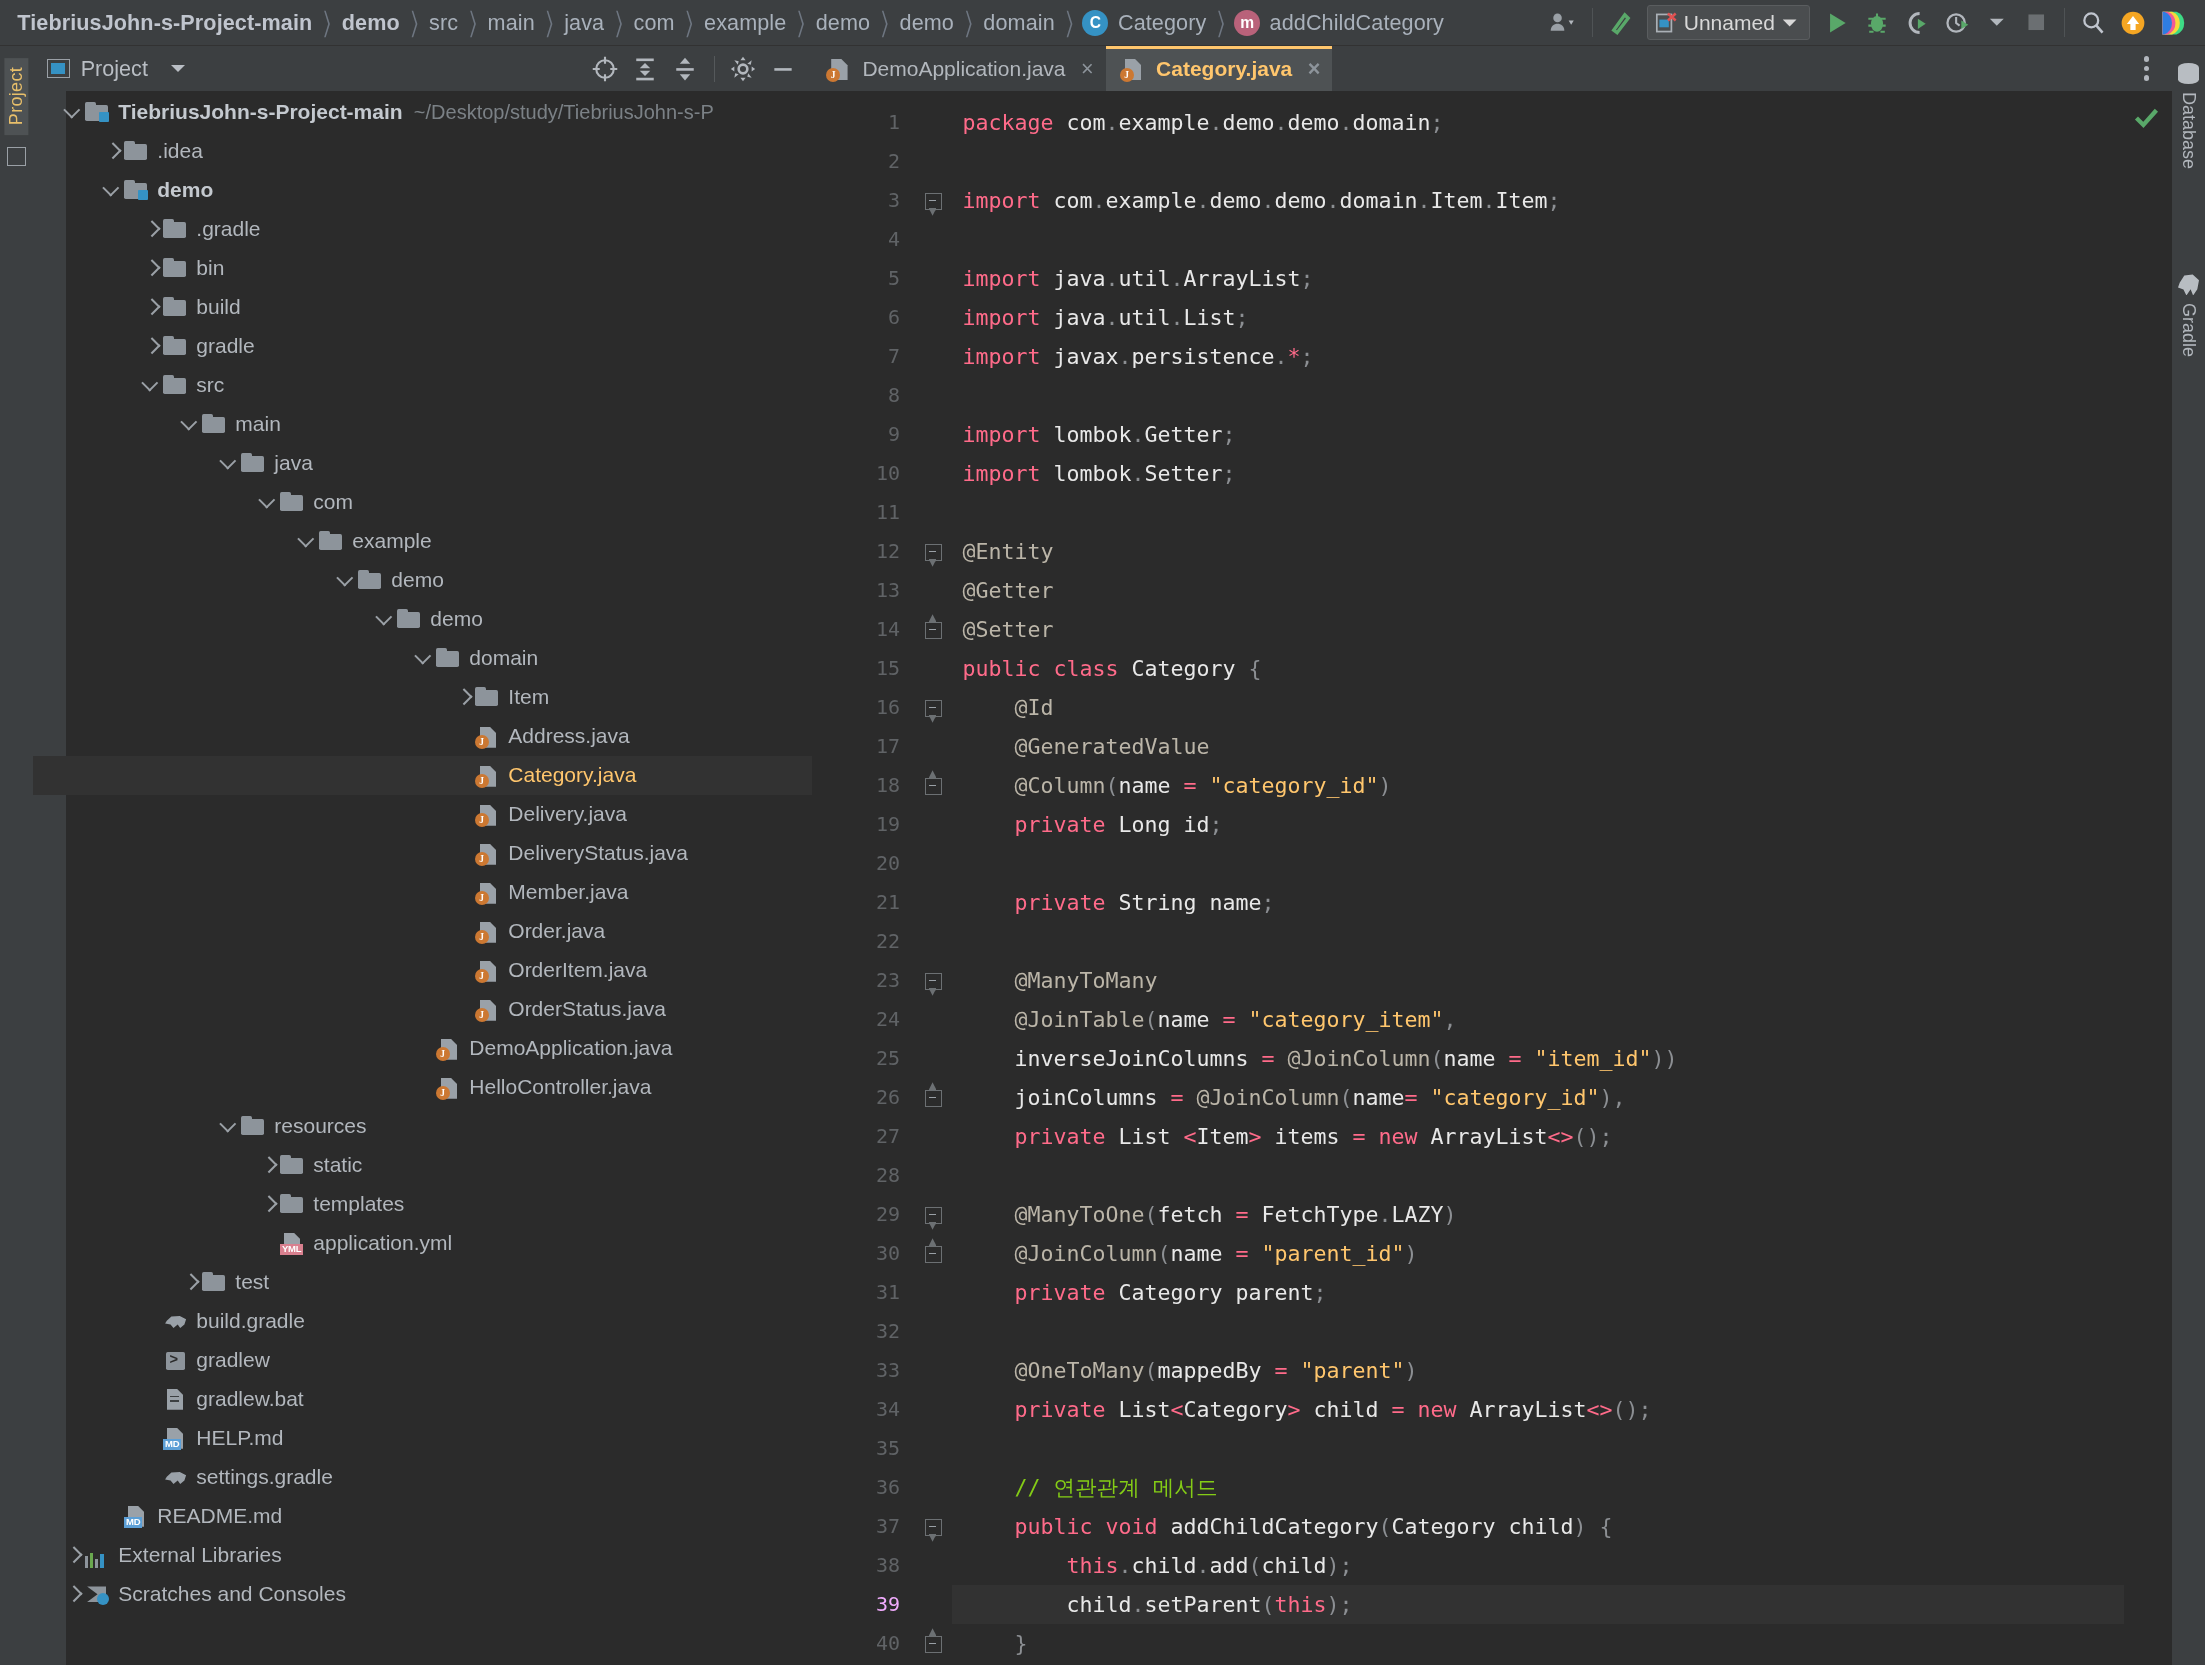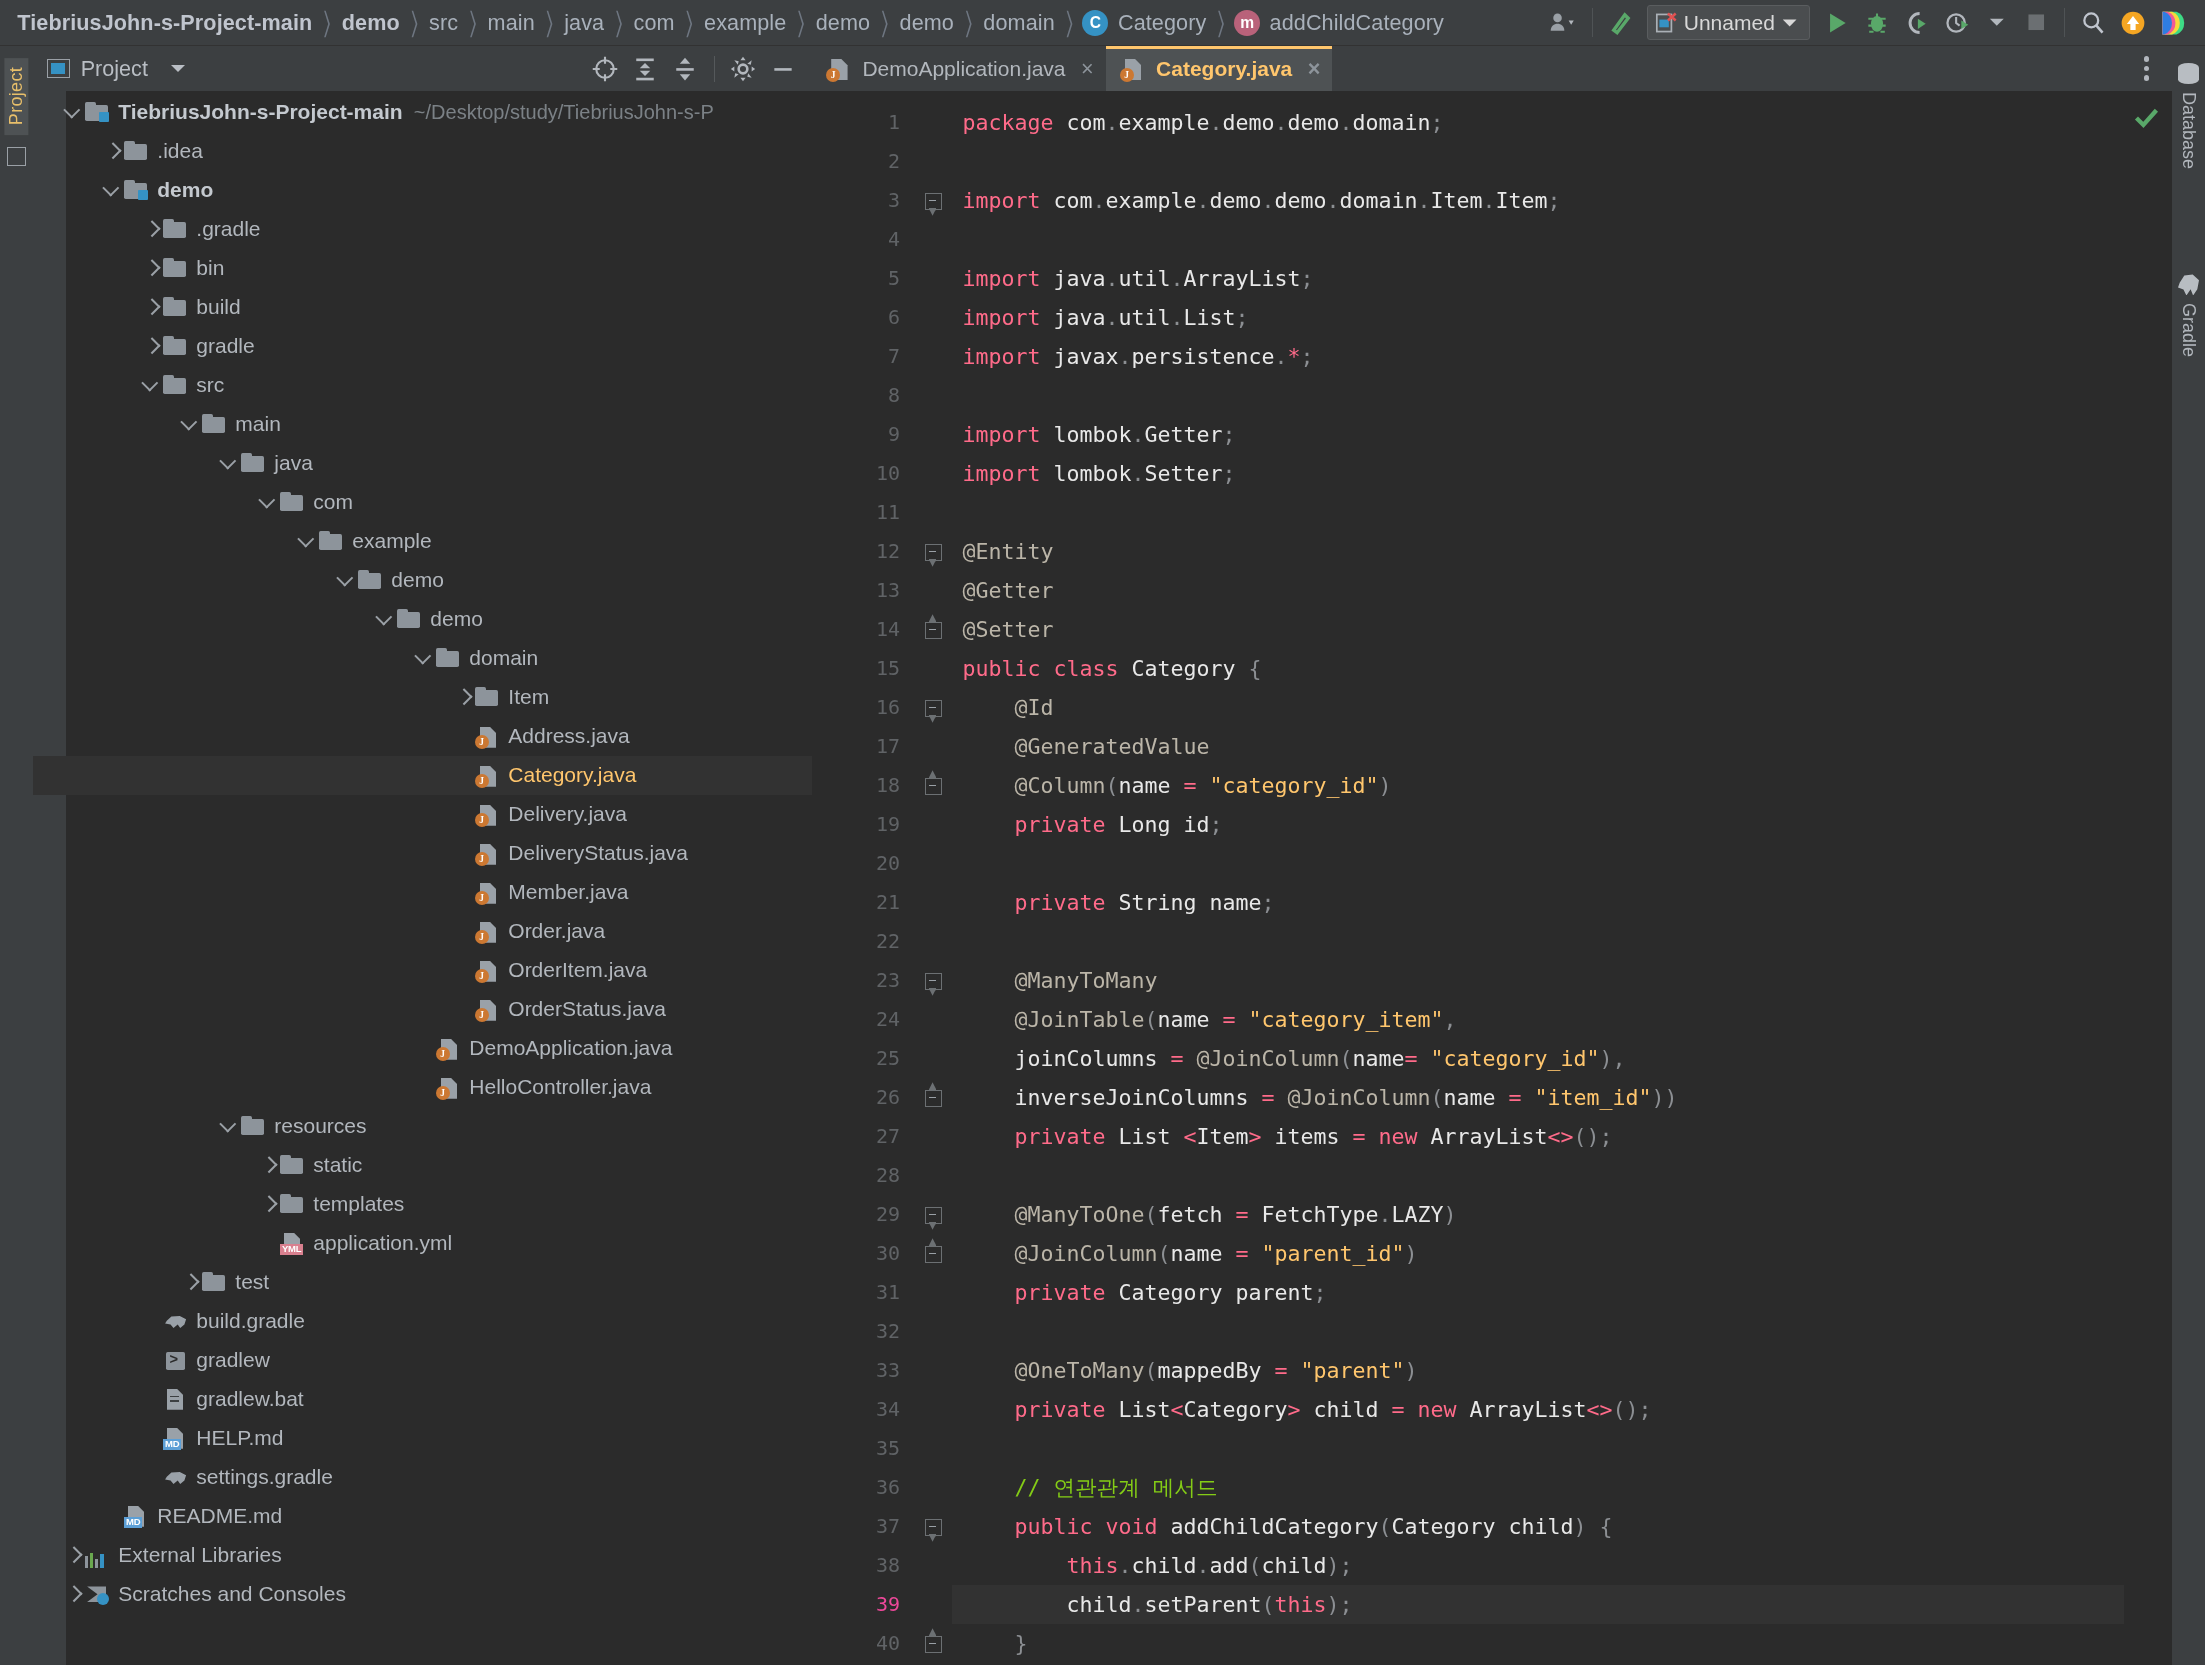--- a/index.html
+++ b/index.html
@@ -200,21 +200,21 @@
 
   .codearea { flex: 1 1 auto; display: flex; position: relative; overflow: hidden; }
   .gutter {
     width: 102px; flex: 0 0 102px; background: #2b2b2b;
     text-align: right; padding-top: 12px; position: relative;
   }
   .gutter .gl {
     height: 39px; line-height: 39px; padding-right: 14px;
     font-family: "DejaVu Sans Mono", monospace; font-size: 20px; color: #606366;
   }
-  .gutter .gl.cur { color: #ec4899; }
+  .gutter .gl.cur { color: #f0abfc; }
   .foldcol { width: 38px; flex: 0 0 38px; background: #2b2b2b; padding-top: 12px; position: relative; }
   .fold { height: 39px; position: relative; }
   .fold.start::before {
     content:''; position:absolute; left:11.2px; top:12px; width:14.7px; height:14.7px;
     border:0.9px solid #6c7073; background:#2b2b2b;
   }
   .fold.start::after {
     content:''; position:absolute; left:14.7px; top:19px; width:7.8px; height:0.9px; background:#9aa0a6;
   }
   .fold.start.down i {
@@ -836,22 +836,22 @@
             <div class="cl"><span class="k">public</span><span class="pl"> </span><span class="k">class</span><span class="w"> Category</span><span class="dt"> {</span></div>
             <div class="cl"><span class="an">    @Id</span></div>
             <div class="cl"><span class="an">    @GeneratedValue</span></div>
             <div class="cl"><span class="an">    @Column</span><span class="dt">(</span><span class="w">name</span><span class="pl"> </span><span class="k">=</span><span class="pl"> </span><span class="s">"category_id"</span><span class="dt">)</span></div>
             <div class="cl"><span class="pl">    </span><span class="k">private</span><span class="w"> Long id</span><span class="dt">;</span></div>
             <div class="cl">&nbsp;</div>
             <div class="cl"><span class="pl">    </span><span class="k">private</span><span class="w"> String name</span><span class="dt">;</span></div>
             <div class="cl">&nbsp;</div>
             <div class="cl"><span class="an">    @ManyToMany</span></div>
             <div class="cl"><span class="an">    @JoinTable</span><span class="dt">(</span><span class="w">name</span><span class="pl"> </span><span class="k">=</span><span class="pl"> </span><span class="s">"category_item"</span><span class="dt">,</span></div>
+            <div class="cl"><span class="w">    inverseJoinColumns</span><span class="pl"> </span><span class="k">=</span><span class="pl"> </span><span class="an">@JoinColumn</span><span class="dt">(</span><span class="w">name</span><span class="pl"> </span><span class="k">=</span><span class="pl"> </span><span class="s">"item_id"</span><span class="dt">))</span></div>
             <div class="cl"><span class="w">    joinColumns</span><span class="pl"> </span><span class="k">=</span><span class="pl"> </span><span class="an">@JoinColumn</span><span class="dt">(</span><span class="w">name</span><span class="k">=</span><span class="pl"> </span><span class="s">"category_id"</span><span class="dt">),</span></div>
-            <div class="cl"><span class="w">    inverseJoinColumns</span><span class="pl"> </span><span class="k">=</span><span class="pl"> </span><span class="an">@JoinColumn</span><span class="dt">(</span><span class="w">name</span><span class="pl"> </span><span class="k">=</span><span class="pl"> </span><span class="s">"item_id"</span><span class="dt">))</span></div>
             <div class="cl"><span class="pl">    </span><span class="k">private</span><span class="w"> List </span><span class="k">&lt;</span><span class="w">Item</span><span class="k">&gt;</span><span class="w"> items </span><span class="k">=</span><span class="pl"> </span><span class="k">new</span><span class="w"> ArrayList</span><span class="k">&lt;&gt;</span><span class="dt">();</span></div>
             <div class="cl">&nbsp;</div>
             <div class="cl"><span class="an">    @ManyToOne</span><span class="dt">(</span><span class="w">fetch</span><span class="pl"> </span><span class="k">=</span><span class="w"> FetchType</span><span class="dt">.</span><span class="w">LAZY</span><span class="dt">)</span></div>
             <div class="cl"><span class="an">    @JoinColumn</span><span class="dt">(</span><span class="w">name</span><span class="pl"> </span><span class="k">=</span><span class="pl"> </span><span class="s">"parent_id"</span><span class="dt">)</span></div>
             <div class="cl"><span class="pl">    </span><span class="k">private</span><span class="w"> Category parent</span><span class="dt">;</span></div>
             <div class="cl">&nbsp;</div>
             <div class="cl"><span class="an">    @OneToMany</span><span class="dt">(</span><span class="w">mappedBy</span><span class="pl"> </span><span class="k">=</span><span class="pl"> </span><span class="s">"parent"</span><span class="dt">)</span></div>
             <div class="cl"><span class="pl">    </span><span class="k">private</span><span class="w"> List</span><span class="k">&lt;</span><span class="w">Category</span><span class="k">&gt;</span><span class="w"> child </span><span class="k">=</span><span class="pl"> </span><span class="k">new</span><span class="w"> ArrayList</span><span class="k">&lt;&gt;</span><span class="dt">();</span></div>
             <div class="cl">&nbsp;</div>
             <div class="cl"><span class="cm">    // 연관관계 메서드</span></div>

